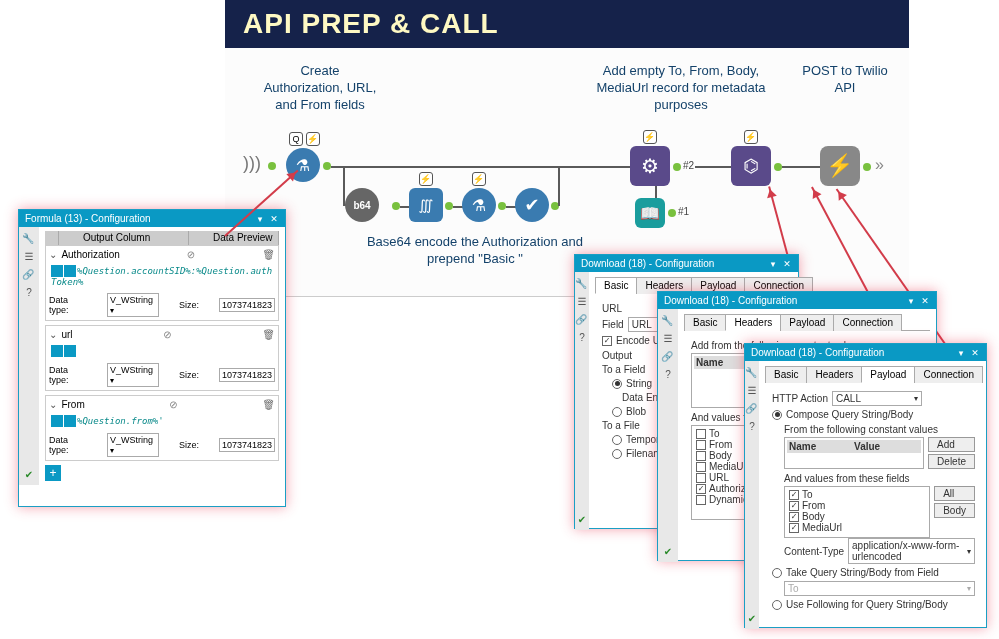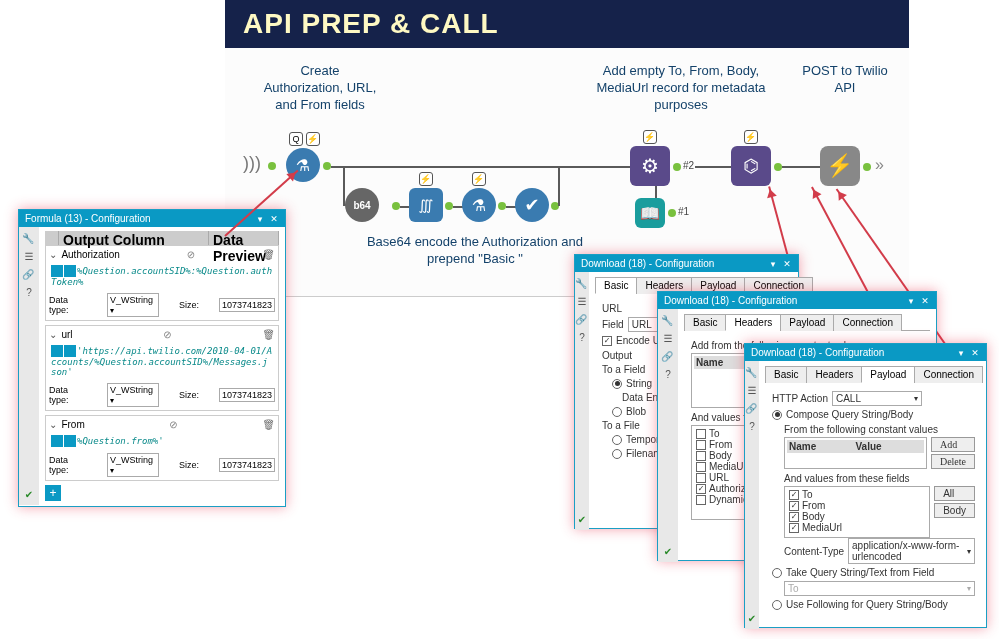--- a/index.html
+++ b/index.html
@@ -46,21 +46,21 @@
   .cfg-titlebar { background: #0a99c4; color: #fff; height: 17px; display: flex; align-items: center; padding: 0 6px; font-size: 10px; justify-content: space-between; }
   .cfg-titlebar .win-ctrls { display: flex; gap: 4px; }
   .win-ctrl { width: 10px; height: 10px; display:flex; align-items:center; justify-content:center; font-size: 9px; color: #fff; }
   .cfg-body { display: flex; }
   .cfg-sidebar { width: 20px; background: #e8e8e8; display: flex; flex-direction: column; align-items: center; padding-top: 4px; gap: 4px; }
   .cfg-sidebar .sb-icon { width: 14px; height: 14px; display:flex; align-items:center; justify-content:center; font-size: 10px; color: #555; }
   .cfg-content { flex: 1; padding: 4px 6px; }
   
   
   .formula-win { left: 18px; top: 209px; width: 268px; height: 298px; }
-  .formula-header-row { display: flex; background: #ccc; font-size: 14px; height: 14px; font-weight: bold; }
+  .formula-header-row { display: flex; background: #ccc; font-size: 10px; height: 14px; font-weight: normal; gap: 20px; }
   .formula-header-row > div { padding: 1px 4px; border-right: 1px solid #aaa; }
   .formula-block { border: 1px solid #ccc; margin-bottom: 4px; padding: 3px; }
   .formula-name-row { display: flex; align-items: center; gap: 4px; font-size: 10px; }
   .formula-name-row .chev { color: #555; }
   .formula-expr { margin-top: 3px; padding: 2px; font-size: 9px; color: #0a8a8a; font-family: monospace; word-break: break-all; font-style: italic; }
   .formula-expr .bar { display:inline-block; width:12px; height:12px; background:#0a99c4; margin-right:1px; vertical-align:middle; }
   .formula-dt-row { margin-top: 4px; display: flex; align-items: center; gap: 20px; font-size: 9px; }
   .dt-select { border: 1px solid #aaa; padding: 1px 2px; font-size: 9px; background: #fff; }
   .del-icon { margin-left: auto; color: #666; font-size: 10px; }
   .add-row-btn { width: 16px; height: 16px; background: #0a99c4; color:#fff; display:flex; align-items:center; justify-content:center; font-size: 12px; margin-top: 2px; }
@@ -221,21 +221,21 @@
         </div>
       </div>
 
       <div class="formula-block">
         <div class="formula-name-row">
           <span class="chev">⌄</span>
           <span>url</span>
           <span style="margin-left:auto; color:#888;">⊘</span>
           <span class="del-icon">🗑</span>
         </div>
-        <div class="formula-expr"><span class="bar"></span><span class="bar"></span><span>'https://api.twilio.com/2010-04-01/Accounts/%Question.accountSID%/Messages.json'</span></div>
+        <div class="formula-expr"><span class="bar"></span><span class="bar"></span></div>
         <div class="formula-dt-row">
           <span>Data type:</span>
           <span class="dt-select"><span>V_WString</span> <span class="chev-down">▾</span></span>
           <span>Size:</span>
           <span class="dt-select">1073741823</span>
         </div>
       </div>
 
       <div class="formula-block">
         <div class="formula-name-row">
@@ -430,21 +430,21 @@
             <span>Compose Query String/Body</span>
           </div>
         <div class="sect-label" style="margin-left:12px;">From the following constant values</div>
         <div style="display:flex; gap:4px; margin-left:12px;">
           <div class="listbox" style="flex:1; height:32px;">
             <div class="hdr">
                 <span style="flex:1;">Name</span>
                 <span style="flex:1;">Value</span>
               </div>
           </div>
-          <div style="display:flex; flex-direction:column; gap:2px;font-family:Liberation Serif, serif;">
+          <div style="display:flex; flex-direction:column; gap:2px;">
             <div class="btn-small">Add</div>
             <div class="btn-small">Delete</div>
           </div>
         </div>
         <div class="sect-label" style="margin-left:12px;">And values from these fields</div>
         <div style="display:flex; gap:4px; margin-left:12px;">
           <div class="listbox" style="flex:1; height:52px; overflow:auto;">
             <div class="row">
                 <span class="check sel"></span>
                 <span>To</span>
@@ -469,21 +469,21 @@
         </div>
         <div class="dl-row" style="margin-left:12px; margin-top:0;">
             <span>Content-Type</span>
             <div class="select-box" style="flex:1;">
               <span>application/x-www-form-urlencoded</span>
               <span class="chev-down">▾</span>
             </div>
           </div>
         <div class="dl-row">
             <span class="radio"></span>
-            <span>Take Query String/Text from Field</span>
+            <span>Take Query String/Body from Field</span>
           </div>
         <div class="select-box" style="margin-left:12px; color:#aaa;">
             <span>To</span>
             <span class="chev-down">▾</span>
           </div>
         <div class="dl-row">
             <span class="radio"></span>
             <span>Use Following for Query String/Body</span>
           </div>
       </div>

